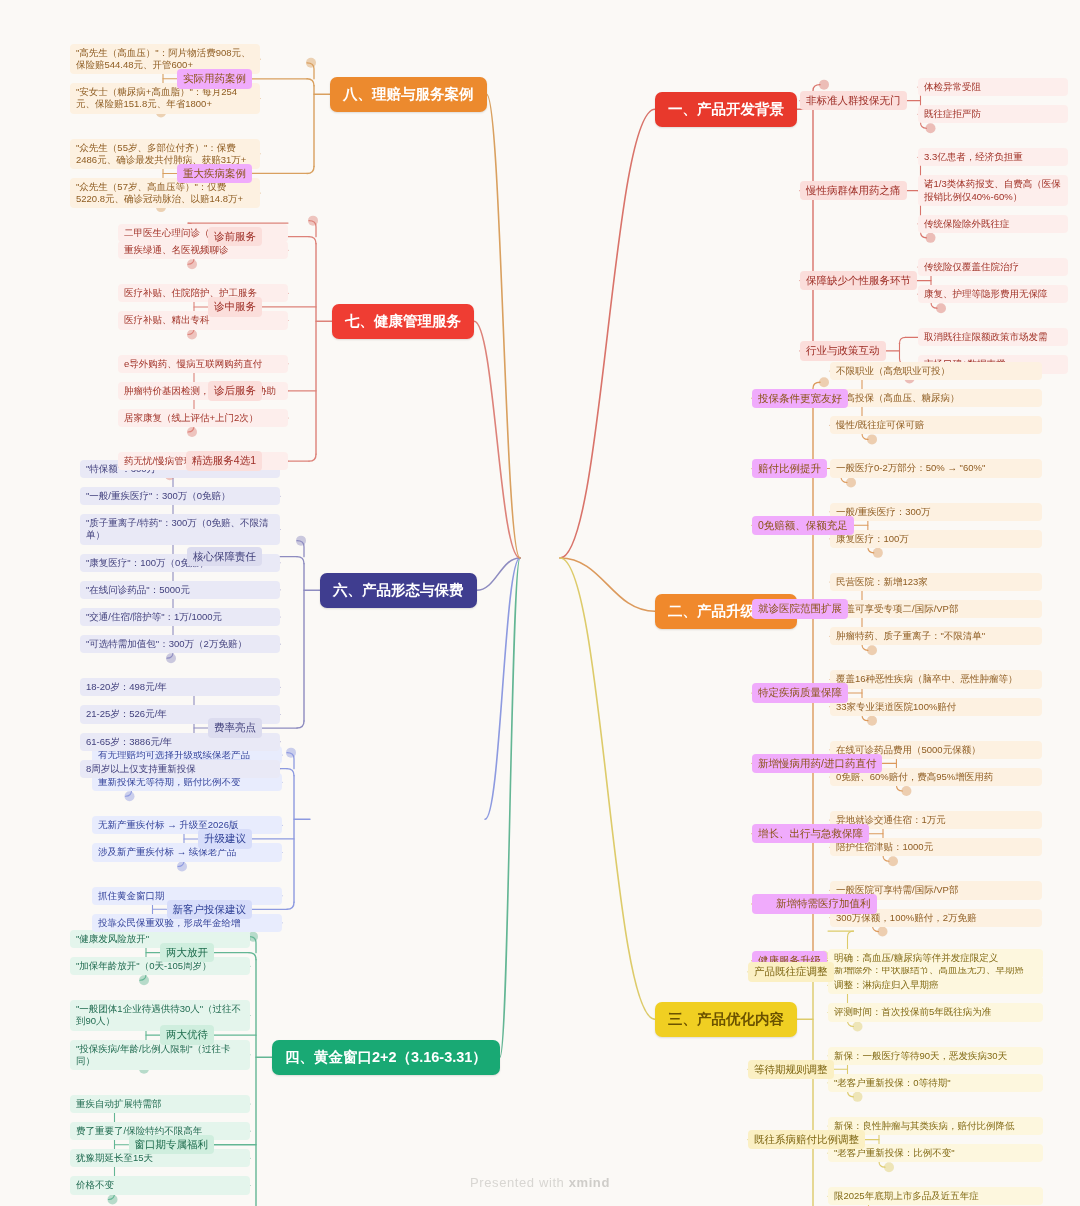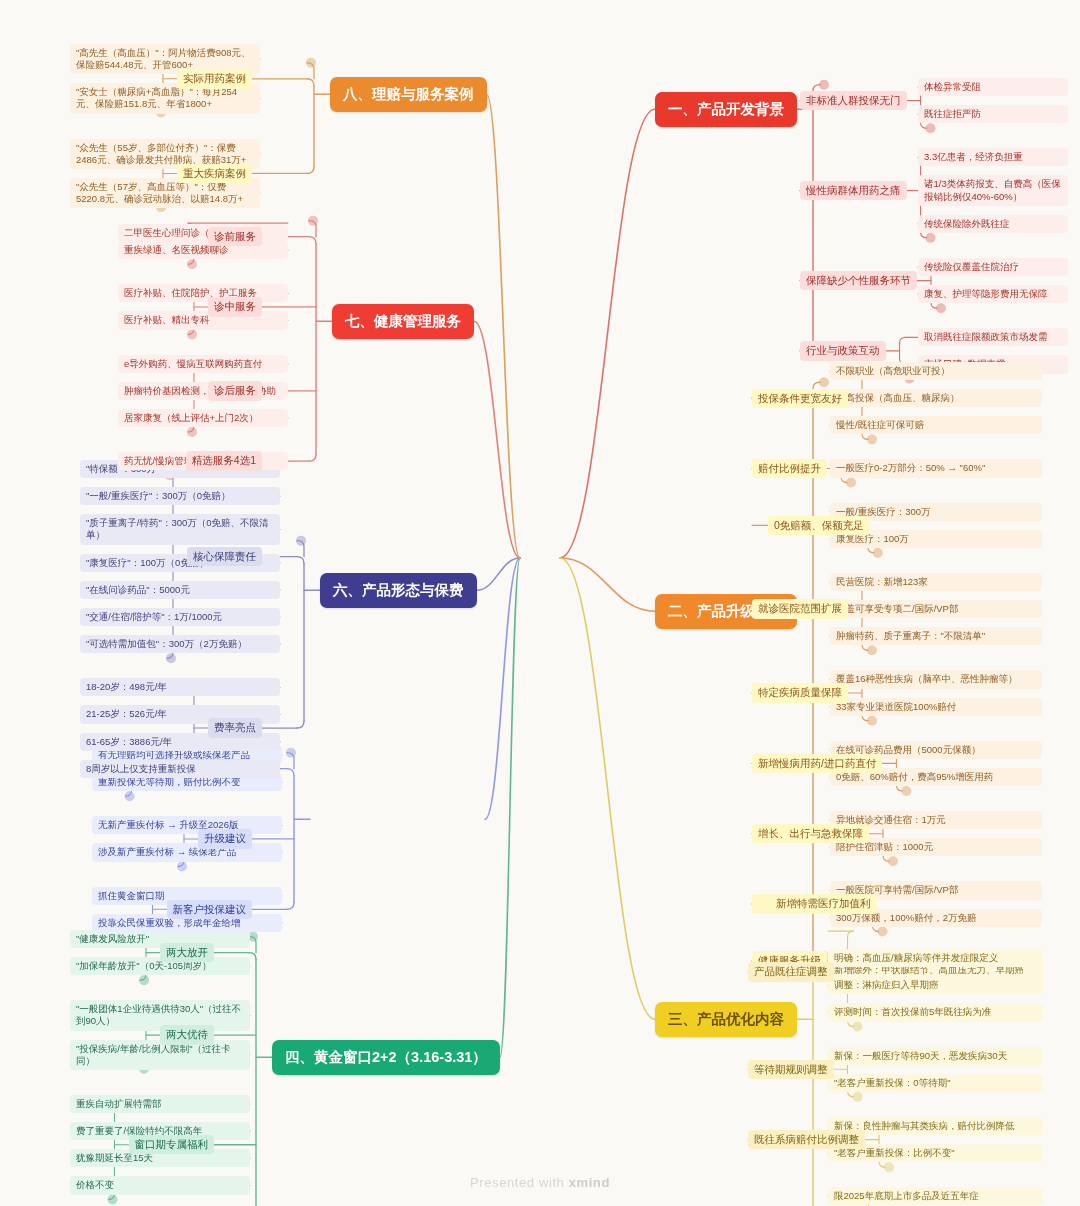--- a/index.html
+++ b/index.html
@@ -40,21 +40,21 @@
     font-size:10.5px;border-radius:4px;padding:3px 6px;white-space:nowrap;
   }
   
   .l3{
     font-size:9.5px;border-radius:4px;padding:3px 6px;
   }
 
   
   .t-red  {background:#fbdedb;color:#9c2a22;}
   .t-red-l{background:#fdeeec;color:#a13227;}
-  .t-org  {background:#fef9c3;color:#8a5418;}
+  .t-org  {background:#f0abfc;color:#8a5418;}
   .t-org-l{background:#fdf1e1;color:#8e5c21;}
   .t-yel  {background:#fbf0c4;color:#7d6512;}
   .t-yel-l{background:#fdf7de;color:#826a15;}
   .t-grn  {background:#cfeede;color:#1c6b4c;}
   .t-grn-l{background:#e4f5ec;color:#206b50;}
   .t-blu  {background:#d7ddfa;color:#2b3d94;}
   .t-blu-l{background:#e8ecfd;color:#33429a;}
   .t-pur  {background:#dcdcef;color:#3b3a77;}
   .t-pur-l{background:#e9e9f6;color:#403f7c;}
 
@@ -449,21 +449,21 @@
     <div class="node l2 t-red" style="left: 800px; top: 341.188px;">行业与政策互动</div>
     <div class="node l1 orange2" style="left: 655px; top: 594px;">二、产品升级亮点</div>
     <div class="node l3 t-org-l" style="left: 830px; top: 362px; width: 212px;">不限职业（高危职业可投）</div>
     <div class="node l3 t-org-l" style="left: 830px; top: 389.156px; width: 212px;">三高投保（高血压、糖尿病）</div>
     <div class="node l3 t-org-l" style="left: 830px; top: 416.312px; width: 212px;">慢性/既往症可保可赔</div>
     <div class="node l2 t-org" style="left: 752px; top: 388.516px;">投保条件更宽友好</div>
     <div class="node l3 t-org-l" style="left: 830px; top: 459.469px; width: 212px;">一般医疗0-2万部分：50% → "60%"</div>
     <div class="node l2 t-org" style="left: 752px; top: 458.828px;">赔付比例提升</div>
     <div class="node l3 t-org-l" style="left: 830px; top: 502.625px; width: 212px;">一般/重疾医疗：300万</div>
     <div class="node l3 t-org-l" style="left: 830px; top: 529.781px; width: 212px;">康复医疗：100万</div>
-    <div class="node l2 t-org" style="left: 768px; top: 515.562px;">0免赔额、保额充足</div>
+    <div class="node l2 t-org" style="left: 752px; top: 515.562px;">0免赔额、保额充足</div>
     <div class="node l3 t-org-l" style="left: 830px; top: 572.938px; width: 212px;">民营医院：新增123家</div>
     <div class="node l3 t-org-l" style="left: 830px; top: 600.094px; width: 212px;">覆盖可享受专项二/国际/VP部</div>
     <div class="node l3 t-org-l" style="left: 830px; top: 627.25px; width: 212px;">肿瘤特药、质子重离子："不限清单"</div>
     <div class="node l2 t-org" style="left: 752px; top: 599.453px;">就诊医院范围扩展</div>
     <div class="node l3 t-org-l" style="left: 830px; top: 670.406px; width: 212px;">覆盖16种恶性疾病（脑卒中、恶性肿瘤等）</div>
     <div class="node l3 t-org-l" style="left: 830px; top: 697.562px; width: 212px;">33家专业渠道医院100%赔付</div>
     <div class="node l2 t-org" style="left: 752px; top: 683.344px;">特定疾病质量保障</div>
     <div class="node l3 t-org-l" style="left: 830px; top: 740.719px; width: 212px;">在线可诊药品费用（5000元保额）</div>
     <div class="node l3 t-org-l" style="left: 830px; top: 767.875px; width: 212px;">0免赔、60%赔付，费高95%增医用药</div>
     <div class="node l2 t-org" style="left: 752px; top: 753.656px;">新增慢病用药/进口药直付</div>

